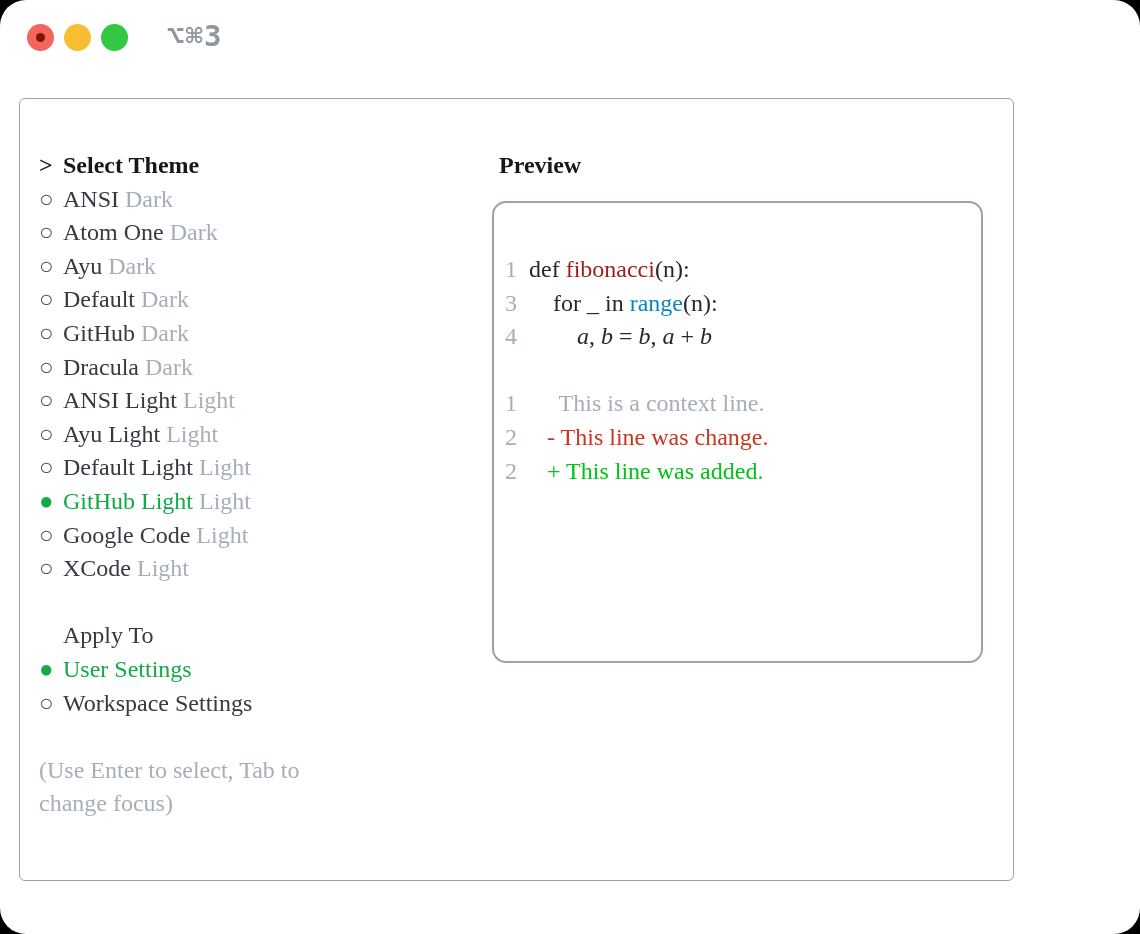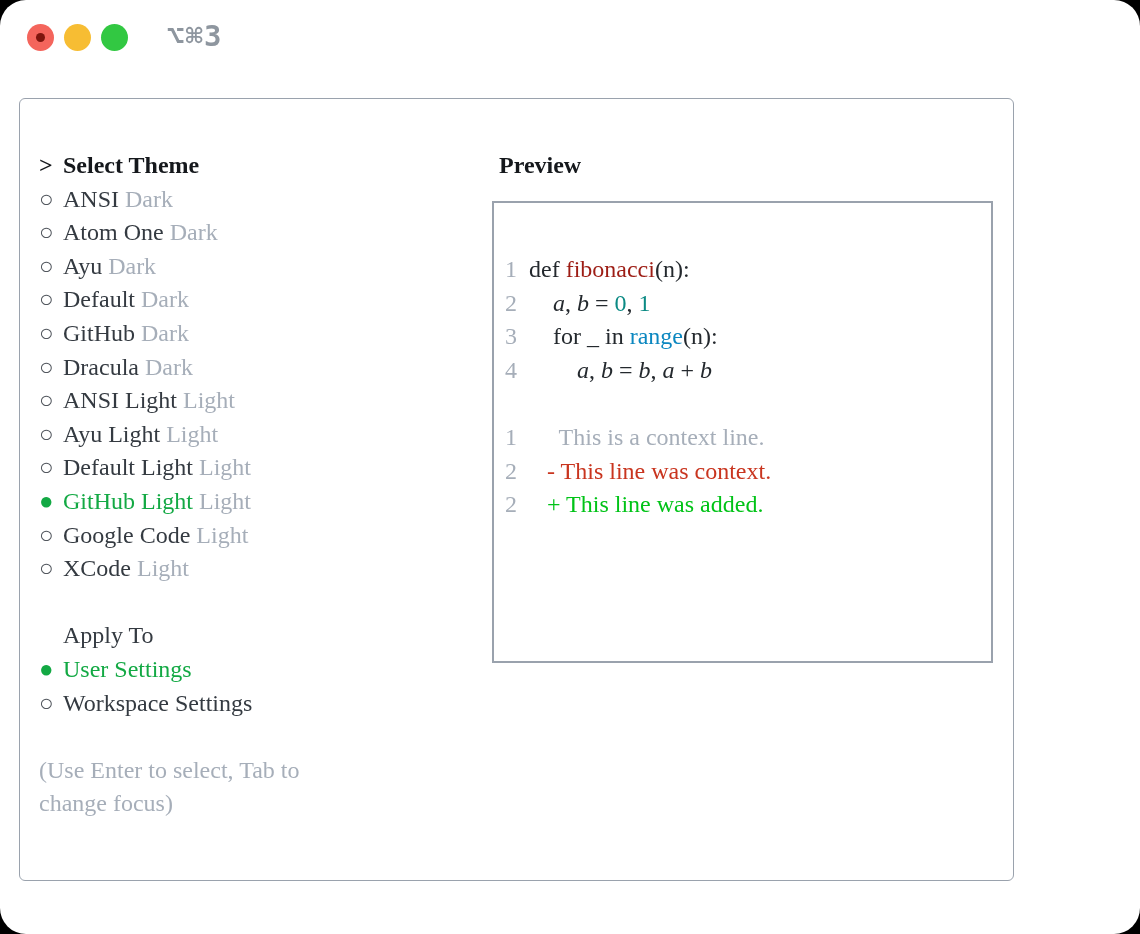--- a/index.html
+++ b/index.html
@@ -50,23 +50,23 @@
   .variant{color:var(--muted);}
   .ring{color:var(--ring);}
   .sel .item-label,.sel .marker{color:var(--selected-green);}
   .hint{color:var(--muted);}
   
   .preview-title{position:absolute;left:479px;top:50px;}
   .preview-box{
     position:absolute;left:472px;top:102px;
     width:476px;height:408px;
     border:2px solid var(--border);
-    border-radius:0;
+    border-radius:14px;
     box-sizing:content-box;
-    padding:50px 10px 0 11px;
+    padding:50px 0 0 11px;
     overflow:hidden;
   }
   .lnum{display:inline-block;width:2ch;color:var(--muted);}
   .seg-code{color:var(--code-text);}
   .seg-func{color:var(--function-red);}
   .seg-num{color:var(--number-teal);}
   .seg-builtin{color:var(--builtin-blue);}
   .seg-var{color:var(--code-text);font-style:italic;}
   .seg-context{color:var(--muted);margin-top:28px;}
   .seg-deleted{color:var(--deleted-red);}
@@ -113,24 +113,23 @@
       <div class="row"> </div>
       <div class="row hint">(Use Enter to select, Tab to</div>
       <div class="row hint">change focus)</div>
     </div>
 
     <div class="preview-title row hdr">Preview</div>
 
     <div class="preview-box">
       <div id="preview-code">
           <div class="row"><span class="lnum">1</span><span class="seg-code">def </span><span class="seg-func">fibonacci</span><span class="seg-code">(n):</span></div>
-          <div class="row"><span class="lnum">2</span><span class="seg-code">    </span><span class="seg-var">a</span><span class="seg-code">, </span><span class="seg-var">b</span><span class="seg-code"> = </span><span class="seg-num">0</span><span class="seg-code">, </span><span class="seg-num">1</span></div>
           <div class="row"><span class="lnum">3</span><span class="seg-code">    for _ in </span><span class="seg-builtin">range</span><span class="seg-code">(n):</span></div>
           <div class="row"><span class="lnum">4</span><span class="seg-code">        </span><span class="seg-var">a</span><span class="seg-code">, </span><span class="seg-var">b</span><span class="seg-code"> = </span><span class="seg-var">b</span><span class="seg-code">, </span><span class="seg-var">a</span><span class="seg-code"> + </span><span class="seg-var">b</span></div>
           <div class="row"><span class="lnum"></span> </div>
           <div class="row"><span class="lnum">1</span><span class="seg-context">     This is a context line.</span></div>
-          <div class="row"><span class="lnum">2</span><span class="seg-deleted">   - This line was context.</span></div>
+          <div class="row"><span class="lnum">2</span><span class="seg-deleted">   - This line was change.</span></div>
           <div class="row"><span class="lnum">2</span><span class="seg-added">   + This line was added.</span></div>
         </div>
     </div>
 
   </div>
 </div>
 
 </body></html>

